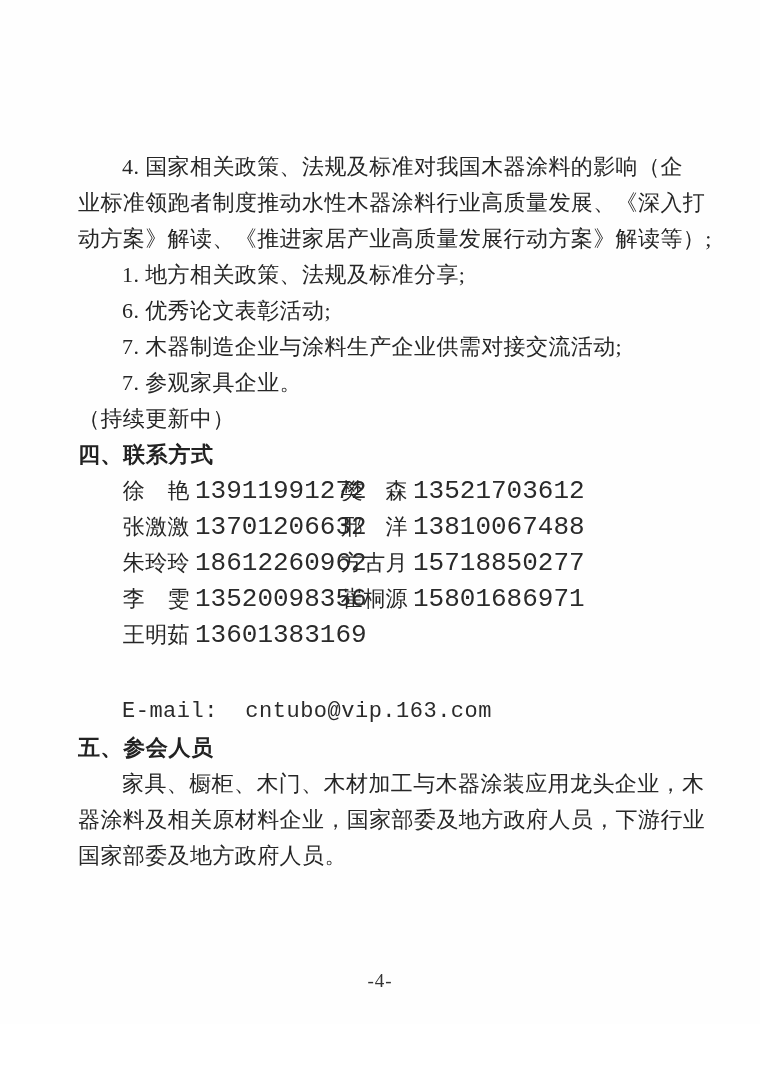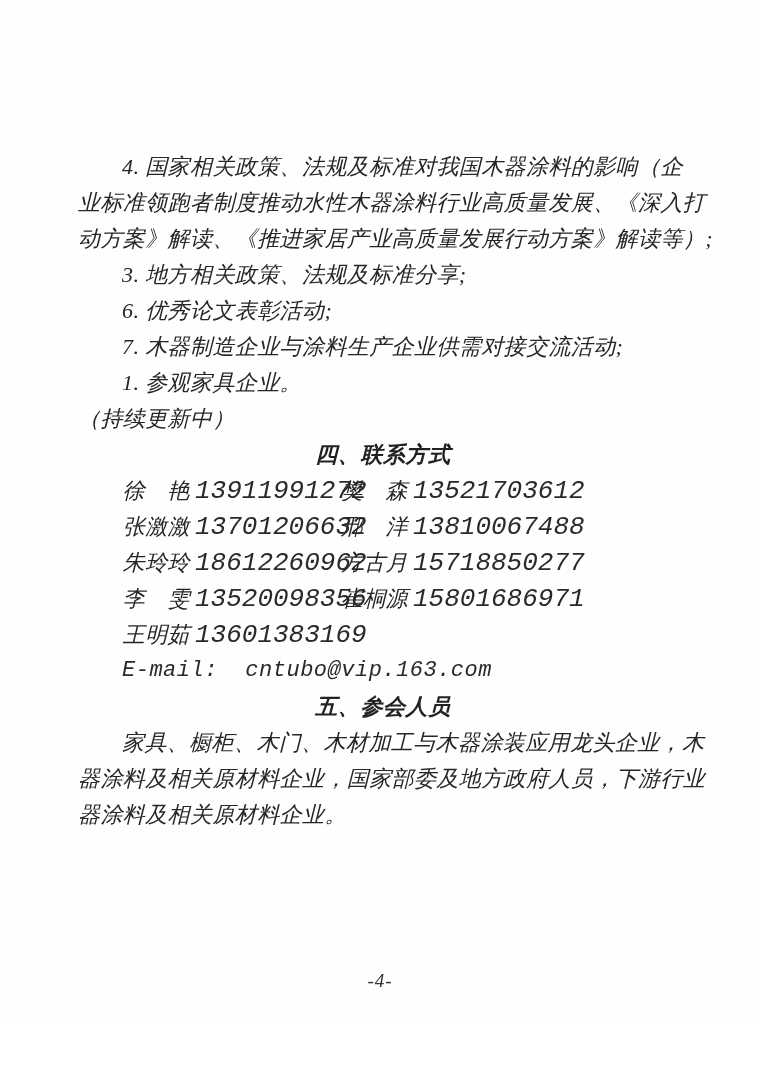--- a/index.html
+++ b/index.html
@@ -8,21 +8,20 @@
     background: #ffffff;
   }
   .page {
     position: relative;
     width: 760px;
     height: 1024px;
     background: #fefefe;
     color: #262626;
     font-family: "Liberation Serif", serif;
     overflow: hidden;
-    font-style: italic;
   }
   .doc {
     position: absolute;
     left: 78px;
     top: 149px;
     width: 610px;
   }
   .line {
     height: 36px;
     line-height: 36px;
@@ -32,21 +31,20 @@
   }
   .ind {
     padding-left: 44px;
   }
   .heading {
     font-family: "Liberation Sans", sans-serif;
     font-weight: 700;
     font-size: 22px;
     letter-spacing: 0.6px;
     color: #222222;
-    text-align: center;
   }
   .cell1 {
     display: inline-block;
     width: 218px;
     vertical-align: top;
   }
   .cell2 {
     display: inline-block;
     vertical-align: top;
   }
@@ -61,20 +59,21 @@
     letter-spacing: 0px;
     margin-left: 5px;
     color: #2a2a2a;
   }
   .email-line {
     font-family: "Liberation Mono", monospace;
     font-size: 22px;
     letter-spacing: 0.5px;
     white-space: pre;
     color: #2a2a2a;
+    margin-top: 41px;
   }
   .footer {
     position: absolute;
     left: 0;
     top: 970px;
     width: 100%;
     text-align: center;
     font-size: 19px;
     letter-spacing: 1px;
     color: #333333;
@@ -83,24 +82,24 @@
 </head>
 <body>
 
 <div class="page">
   <div class="doc">
 
     <div class="line ind">4. 国家相关政策、法规及标准对我国木器涂料的影响（企</div>
     <div class="line">业标准领跑者制度推动水性木器涂料行业高质量发展、《深入打</div>
     <div class="line">动方案》解读、《推进家居产业高质量发展行动方案》解读等）;</div>
 
-    <div class="line ind">3. 地方相关政策、法规及标准分享;</div>
+    <div class="line ind">1. 地方相关政策、法规及标准分享;</div>
     <div class="line ind">6. 优秀论文表彰活动;</div>
     <div class="line ind">7. 木器制造企业与涂料生产企业供需对接交流活动;</div>
-    <div class="line ind">1. 参观家具企业。</div>
+    <div class="line ind">7. 参观家具企业。</div>
 
     <div class="line">（持续更新中）</div>
 
     <div class="line heading">四、联系方式</div>
 
     <div class="line ind">
       <span class="cell1"><span class="cname">徐　艳</span><span class="cphone">13911991272</span></span><span class="cell2"><span class="cname">樊　森</span><span class="cphone">13521703612</span></span>
     </div>
     <div class="line ind">
       <span class="cell1"><span class="cname">张激激</span><span class="cphone">13701206632</span></span><span class="cell2"><span class="cname">邢　洋</span><span class="cphone">13810067488</span></span>
@@ -114,18 +113,18 @@
     <div class="line ind">
       <span class="cell1"><span class="cname">王明茹</span><span class="cphone">13601383169</span></span>
     </div>
 
     <div class="line ind email-line">E-mail:  cntubo@vip.163.com</div>
 
     <div class="line heading">五、参会人员</div>
 
     <div class="line ind">家具、橱柜、木门、木材加工与木器涂装应用龙头企业，木</div>
     <div class="line">器涂料及相关原材料企业，国家部委及地方政府人员，下游行业</div>
-    <div class="line">器涂料及相关原材料企业。</div>
+    <div class="line">国家部委及地方政府人员。</div>
 
   </div>
 
   <div class="footer">-4-</div>
 </div>
 
 </body></html>

